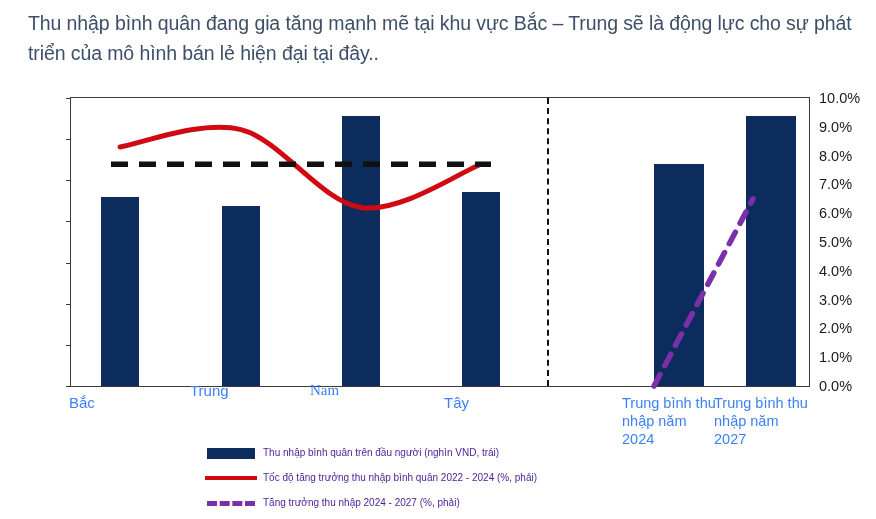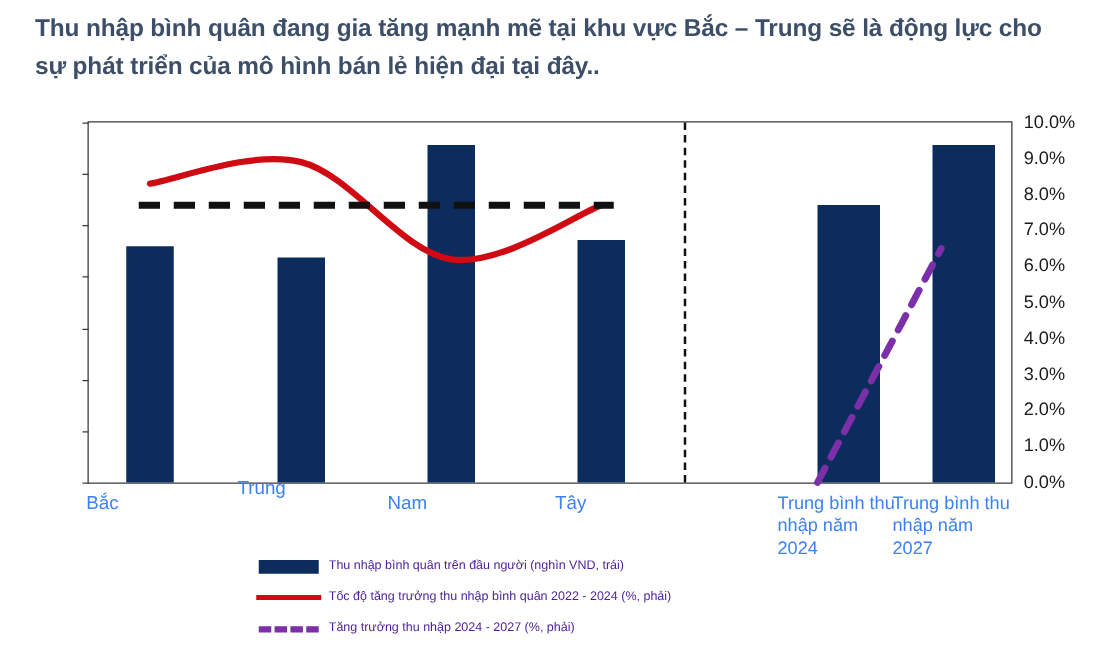--- a/index.html
+++ b/index.html
@@ -16,21 +16,21 @@
   }
 
   
   #title {
     position: absolute;
     left: 28px;
     top: 8px;
     width: 830px;
     color: #3d4f68;
     font-size: 19.5px;
-    font-weight: bold;
+    font-weight: normal;
     line-height: 30px;
     letter-spacing: -0.1px;
   }
 
   
   #chart-area {
     position: absolute;
     left: 0;
     top: 88px;
     width: 876px;
@@ -203,21 +203,21 @@
     <svg id="overlay" viewBox="0 0 738 288" preserveAspectRatio="none">
       <path id="red-line" fill="none" stroke="#d00a12" stroke-width="5" stroke-linecap="round" d="M 49 48.95999999999998 C 69.16666666666667 46.079999999999984, 129.83333333333334 21.6, 170 31.680000000000007 C 210.16666666666666 41.76000000000001, 250 103.67999999999999, 290 109.44 C 330 115.2, 390 73.44000000000001, 410 66.24000000000001"></path>
       <path id="black-ref" fill="none" stroke="#111111" stroke-width="5.5" stroke-dasharray="17 11" stroke-linecap="butt" d="M 40 66.24000000000001 L 420 66.24000000000001"></path>
       <path id="purple-line" fill="none" stroke="#7b2fa8" stroke-width="5.5" stroke-dasharray="13 10" stroke-linecap="round" d="M 583 288 L 682 100.79999999999998"></path>
     </svg>
   </div>
 
   <div id="xlabels">
       <div class="xlabel" style="left: 119px; top: 306px; width: 100px;">Bắc</div>
       <div class="xlabel" style="left: 240px; top: 294px; width: 100px;">Trung</div>
-      <div class="xlabel" style="left: 360px; top: 306px; width: 100px;">Nam</div>
+      <div class="xlabel" style="left: 360px; top: 293px; width: 100px; font-family: Liberation Serif, serif;">Nam</div>
       <div class="xlabel" style="left: 494px; top: 306px; width: 100px;">Tây</div>
       <div class="xlabel multi" style="left: 678px; top: 306px; width: 112px;">Trung bình thu
 nhập năm
 2024</div>
       <div class="xlabel multi" style="left: 770px; top: 306px; width: 112px;">Trung bình thu
 nhập năm
 2027</div>
     </div>
 </div>
 

